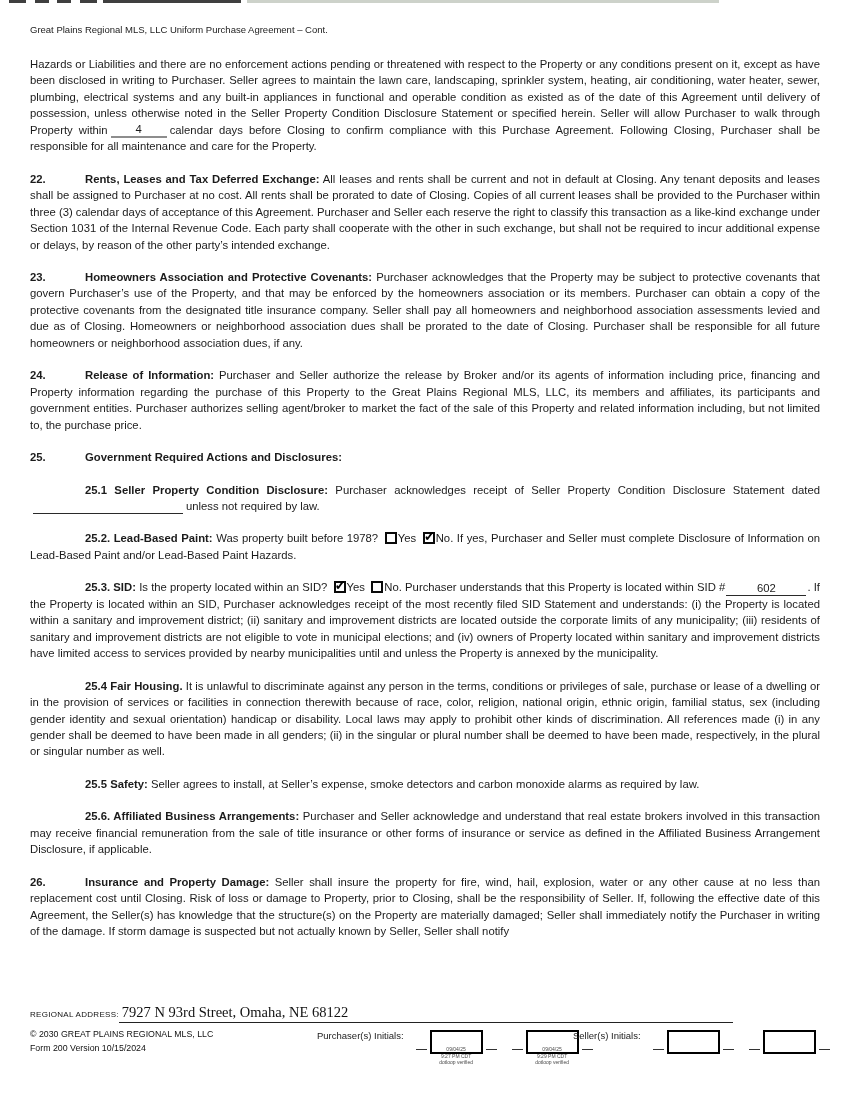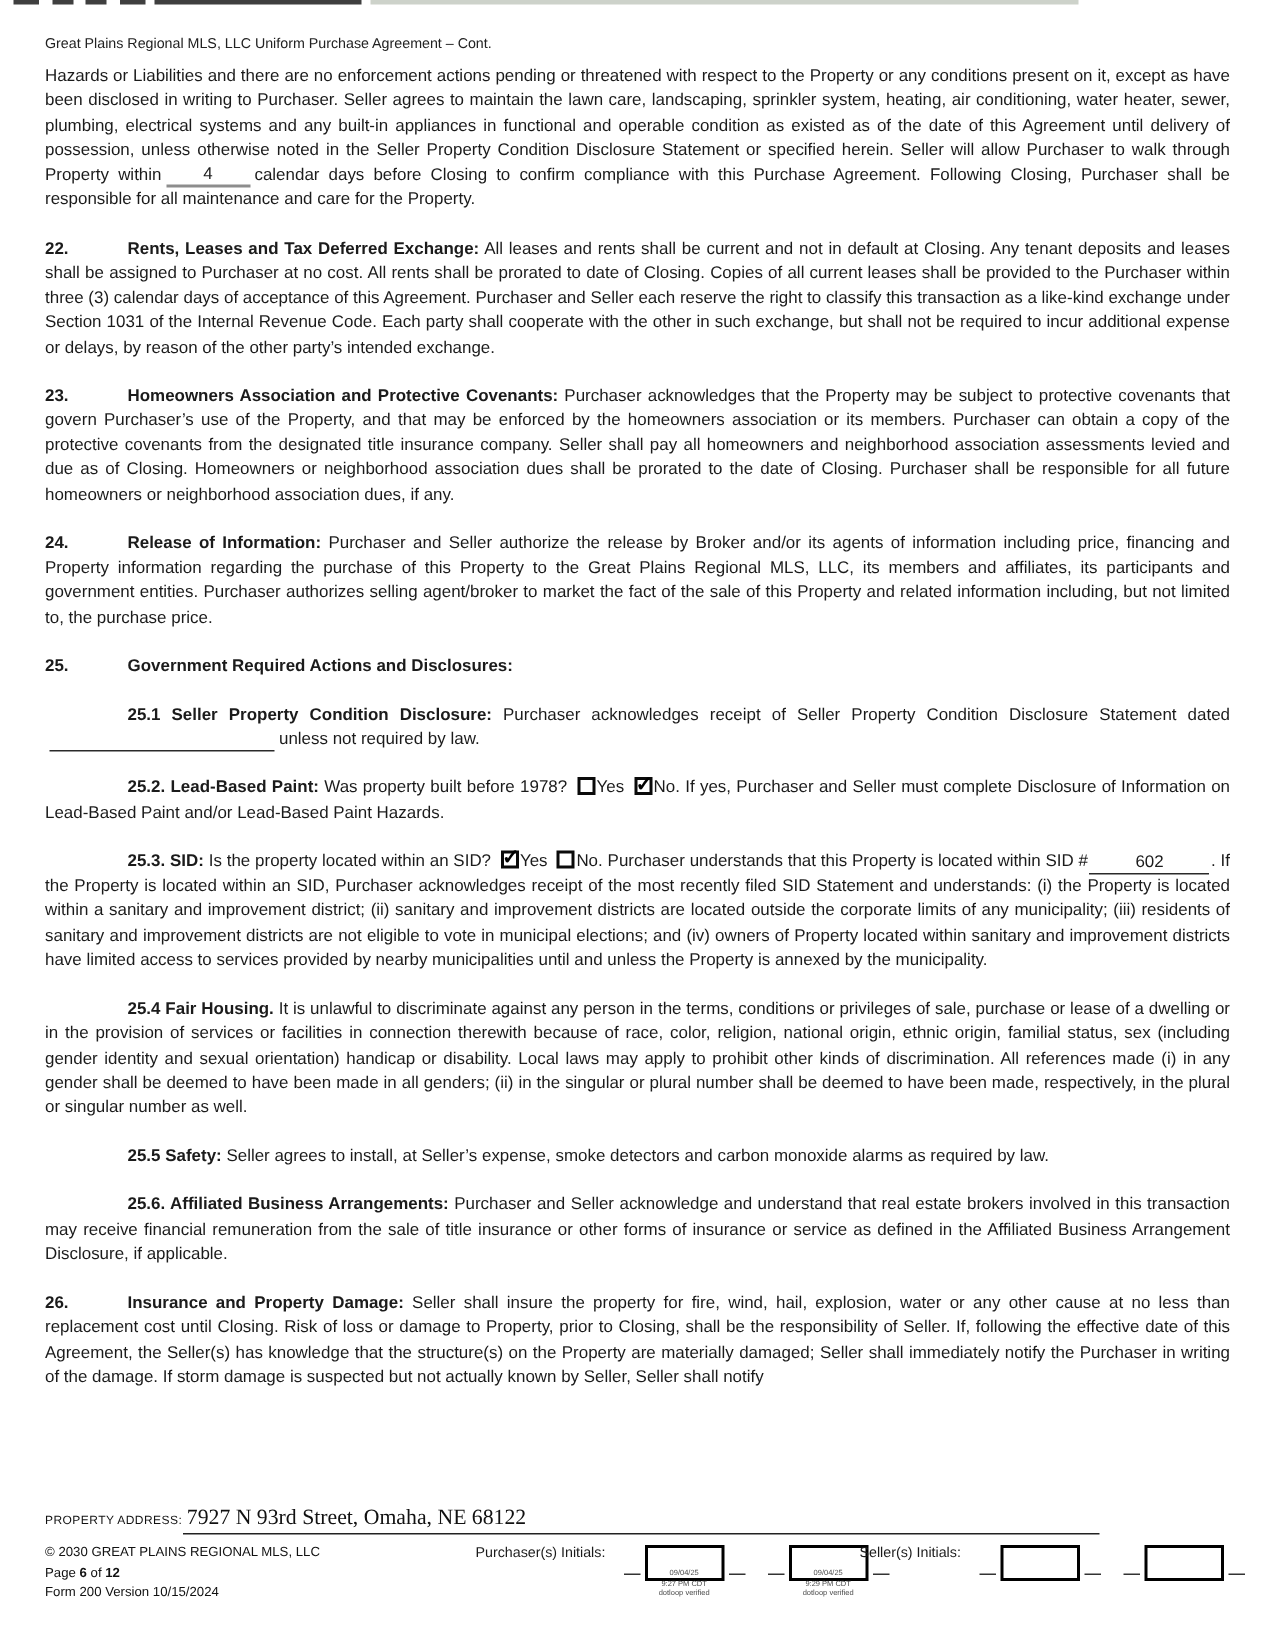--- a/index.html
+++ b/index.html
@@ -9,21 +9,21 @@
     font-family:"Liberation Sans", sans-serif;
     color:#1b1b1b;
     position:relative;
     overflow:hidden;
   }
   .top-strip { position:absolute; top:0; left:0; width:849px; height:4px; }
   .top-strip .seg { position:absolute; top:0; height:3px; background:#3f3f3f; }
   .top-strip .seg.light { background:#cdd2ca; }
 
   .page { padding:24px 29px 0 30px; }
-  .doc-header { font-size:9.5px; color:#222; margin-bottom:8px; }
+  .doc-header { font-size:9.5px; color:#222; margin-bottom:21px; }
 
   .para { font-size:11.3px; line-height:16.45px; text-align:justify; margin-bottom:16px; }
   .num { display:inline-block; width:55px; font-weight:bold; text-indent:0; }
   .b { font-weight:bold; }
   .sub { text-indent:55px; }
 
   .fill { display:inline-block; text-indent:0; text-align:center; vertical-align:bottom; line-height:14px; }
   .fill.days { min-width:56px; border-bottom:2px solid #8d8d8d; margin:0 3px; }
   .fill.blank-date { min-width:150px; border-bottom:1.2px solid #2a2a2a; margin:0 3px; }
   .fill.sid { min-width:80px; border-bottom:1.2px solid #2a2a2a; margin:0 1px;text-align:center; }
@@ -92,28 +92,27 @@
   <p class="para sub"><span class="b">25.5 Safety:</span> <span>Seller agrees to install, at Seller’s expense, smoke detectors and carbon monoxide alarms as required by law.</span></p>
 
   <p class="para sub"><span class="b">25.6. Affiliated Business Arrangements:</span> <span>Purchaser and Seller acknowledge and understand that real estate brokers involved in this transaction may receive financial remuneration from the sale of title insurance or other forms of insurance or service as defined in the Affiliated Business Arrangement Disclosure, if applicable.</span></p>
 
   <p class="para"><span class="num">26.</span><span class="b">Insurance and Property Damage:</span> <span>Seller shall insure the property for fire, wind, hail, explosion, water or any other cause at no less than replacement cost until Closing. Risk of loss or damage to Property, prior to Closing, shall be the responsibility of Seller. If, following the effective date of this Agreement, the Seller(s) has knowledge that the structure(s) on the Property are materially damaged; Seller shall immediately notify the Purchaser in writing of the damage.  If storm damage is suspected but not actually known by Seller, Seller shall notify</span></p>
 
 </div>
 
 <div class="footer">
   <div class="addr-row">
-    <span class="addr-label">PROPERTY ADDRESS:</span>
+    <span class="addr-label">REGIONAL ADDRESS:</span>
     <span class="addr-value-wrap"><span class="addr-value">7927 N 93rd Street, Omaha, NE 68122</span></span>
   </div>
 
   <div class="foot-row">
     <div class="foot-left">
       <div>© 2030 GREAT PLAINS REGIONAL MLS, LLC</div>
-      <div><span>Page</span> <span class="b">6</span> <span>of</span> <span class="b">12</span></div>
       <div>Form 200 Version 10/15/2024</div>
     </div>
 
     <div class="init-group" style="left:287px">
       <span class="init-label">Purchaser(s) Initials:</span>
       <span class="init-slot">
         <span class="dash"></span>
         <span class="init-box">
           <span class="stamp-date">09/04/25</span>
           <span class="stamp-sub"><span>9:27 PM CDT</span><br><span>dotloop verified</span></span>

